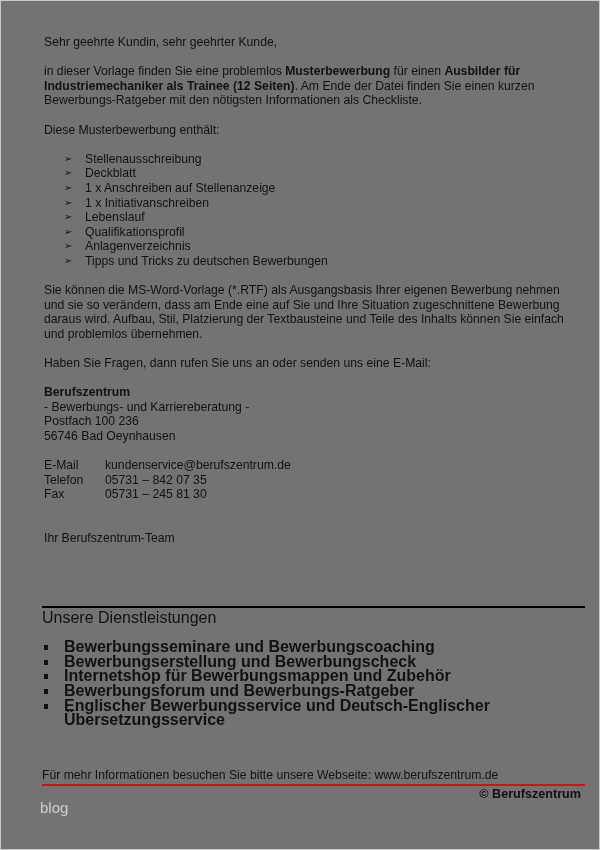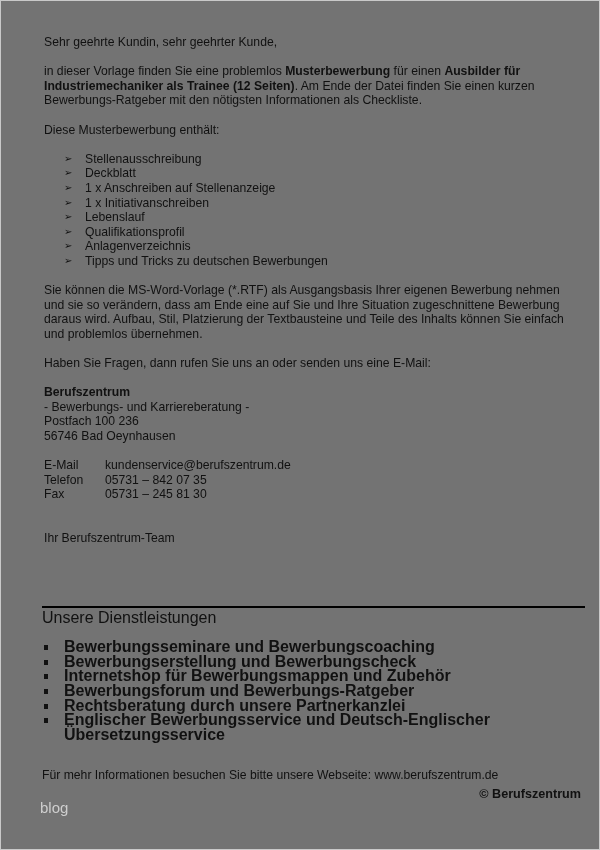--- a/index.html
+++ b/index.html
@@ -35,21 +35,21 @@
       padding-top: 3px;
     }
     ul.squares { list-style: none; margin: 0; padding: 0; }
     ul.squares li { position: relative; padding-left: 22px; font-weight: bold; }
     ul.squares li .bullet {
       position: absolute; left: 2px; top: 5px; width: 4px; height: 5px; background: #111;
     }
     .footer-line {
       position: absolute; left: 41px; top: 767px; width: 543px;
       font-size: 12.2px; line-height: 15px;
-      border-bottom: 2px solid #737373; padding-bottom: 1px;
+      border-bottom: 2px solid #b91c1c; padding-bottom: 1px;
     }
     .copyright {
       position: absolute; right: 18px; top: 786px;
       font-size: 12.6px; font-weight: bold;
     }
     .watermark {
       position: absolute; left: 39px; top: 798px;
       font-size: 15px; color: #cfcfcf;
     }
   </style>
@@ -107,21 +107,20 @@
 
   <div class="services">
     <p>Unsere Dienstleistungen</p>
     <div class="gap"></div>
     <ul class="squares">
       <li><span class="bullet"></span><span>Bewerbungsseminare und Bewerbungscoaching</span></li>
       <li><span class="bullet"></span><span>Bewerbungserstellung und Bewerbungscheck</span></li>
       <li><span class="bullet"></span><span>Internetshop für Bewerbungsmappen und Zubehör</span></li>
       <li><span class="bullet"></span><span>Bewerbungsforum und Bewerbungs-Ratgeber</span></li>
       <li><span class="bullet"></span></li>
-      <li><span class="bullet"></span><span>Rechtsberatung durch unsere Partnerkanzlei</span></li>
       <li><span class="bullet"></span><span>Englischer Bewerbungsservice und Deutsch-Englischer Übersetzungsservice</span></li>
     </ul>
   </div>
 
   <div class="footer-line">Für mehr Informationen besuchen Sie bitte unsere Webseite: www.berufszentrum.de</div>
   <div class="copyright">© Berufszentrum</div>
   <div class="watermark">blog</div>
 </div>
 
 </body></html>

